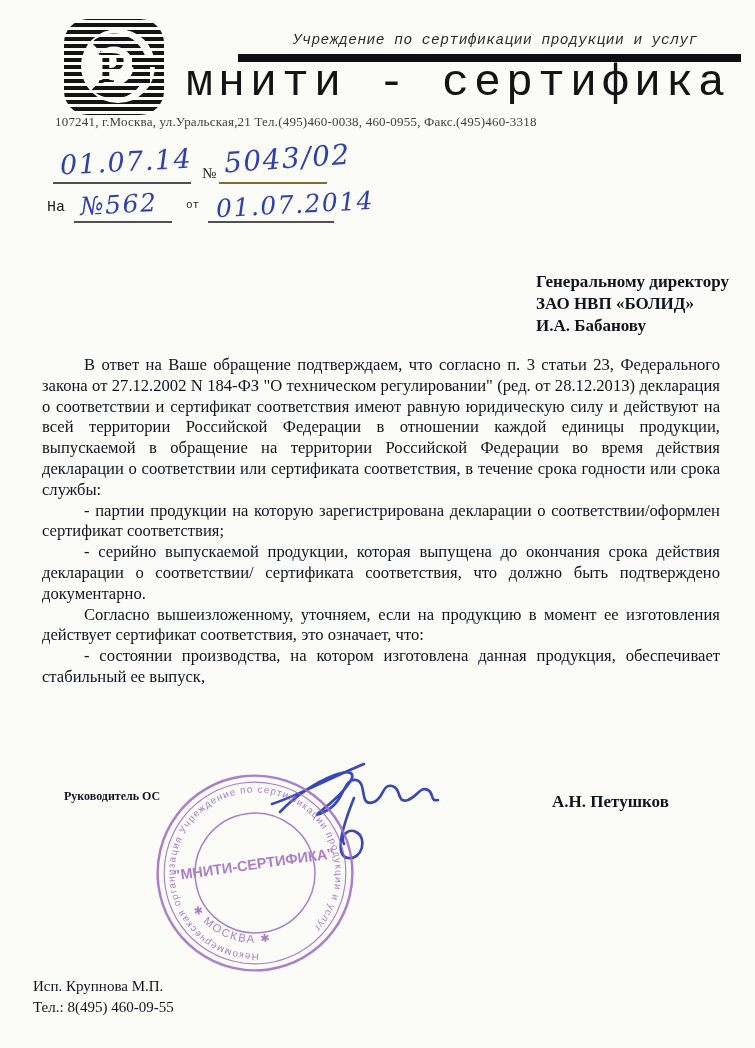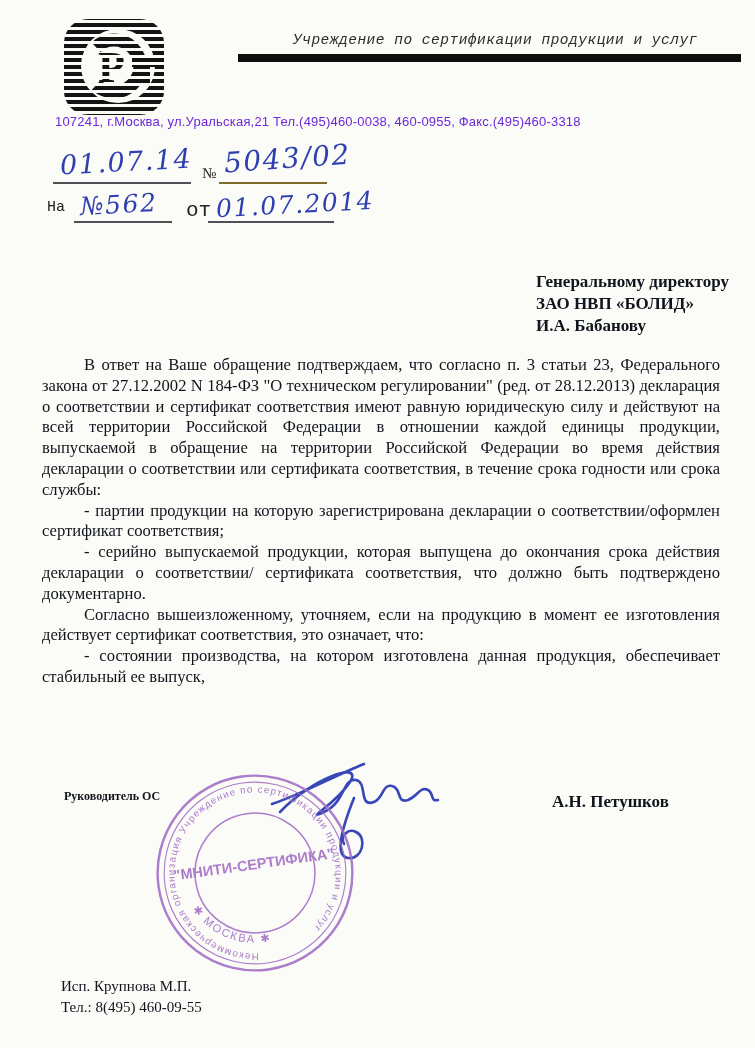--- a/index.html
+++ b/index.html
@@ -17,37 +17,37 @@
     font-size:14.5px;letter-spacing:.5px;color:#2b2b2b;white-space:nowrap;
   }
   .black-bar{position:absolute;left:238px;top:54px;width:503px;height:8px;background:#0e0e0e;}
   .org-name{
     position:absolute;left:186px;top:61px;width:560px;
     font-family:"Liberation Mono",monospace;font-size:45px;line-height:45px;
     letter-spacing:5px;color:#141414;white-space:nowrap;
   }
   .address-line{
     position:absolute;left:55px;top:114px;width:680px;
-    font-family:Liberation Sans, sans-serif;font-size:13px;letter-spacing:.2px;
-    color:#6d28d9;white-space:nowrap;
+    font-family:Liberation Serif, serif;font-size:13px;letter-spacing:.2px;
+    color:#404040;white-space:nowrap;
   }
   
   .hand{
     font-family:"DejaVu Serif",serif;font-style:italic;color:#2e3fae;
     letter-spacing:1.5px;white-space:nowrap;
   }
   .ref-date{position:absolute;left:60px;top:146px;font-size:27px;transform:rotate(-3deg);}
   .ref-underline1{position:absolute;left:53px;top:182px;width:138px;height:2px;background:#4f4f55;}
   .ref-no-sign{position:absolute;left:202px;top:165px;font-family:"Liberation Serif",serif;font-size:15px;color:#222;}
   .ref-number{position:absolute;left:224px;top:142px;font-size:28px;transform:rotate(-4deg);}
   .ref-underline2{position:absolute;left:219px;top:182px;width:108px;height:2px;background:#7d6d2d;}
   .ref-na{position:absolute;left:47px;top:199px;font-family:"Liberation Mono",monospace;font-size:15px;color:#222;}
   .ref-in-number{position:absolute;left:80px;top:190px;font-size:25px;transform:rotate(-3deg);}
   .ref-underline3{position:absolute;left:74px;top:221px;width:98px;height:2px;background:#4f4f55;}
-  .ref-ot{position:absolute;left:186px;top:199px;font-family:"Liberation Mono",monospace;font-size:21px;color:#222;}
+  .ref-ot{position:absolute;left:186px;top:199px;font-family:"Liberation Mono",monospace;font-size:11px;color:#222;}
   .ref-in-date{position:absolute;left:216px;top:190px;font-size:25px;transform:rotate(-3deg);}
   .ref-underline4{position:absolute;left:208px;top:221px;width:126px;height:2px;background:#4f4f55;}
   
   .addressee{
     position:absolute;left:536px;top:243px;width:210px;
     font-weight:bold;font-size:17px;line-height:22px;color:#10141c;margin-top:28px;
   }
   
   .body-text{
     position:absolute;left:42px;top:355px;width:678px;
@@ -55,21 +55,21 @@
   }
   .body-text p{margin:0;text-indent:42px;}
   
   .sig-position{position:absolute;left:64px;top:789px;font-weight:bold;font-size:12px;color:#10141c;}
   .sig-name{position:absolute;left:552px;top:792px;font-weight:bold;font-size:17px;color:#10141c;}
   .sig-script{position:absolute;left:268px;top:756px;width:180px;height:116px;}
   
   .stamp{position:absolute;left:152px;top:770px;width:206px;height:206px;opacity:.88;}
   
   .footer{
-    position:absolute;left:61px;top:976px;
+    position:absolute;left:33px;top:976px;
     font-size:15px;line-height:21px;color:#10141c;
   }
 </style>
 </head>
 <body>
 
 <div class="page">
 
   <div class="logo">
     <svg width="106" height="104" viewBox="0 0 106 104" xmlns="http://www.w3.org/2000/svg">
@@ -83,20 +83,21 @@
       <circle cx="56" cy="50" r="37" fill="#fbfbf8"></circle>
       <circle cx="52" cy="50" r="26" fill="none" stroke="url(#stripes)" stroke-width="13" stroke-dasharray="122 42" stroke-dashoffset="-102"></circle>
       <text x="36" y="66" font-family="Liberation Serif, serif" font-weight="bold" font-size="44" fill="url(#stripes)">Р</text>
       <rect x="70" y="42" width="26" height="9" fill="url(#stripes)"></rect>
       <rect x="78" y="42" width="10" height="26" fill="url(#stripes)"></rect>
     </svg>
   </div>
 
   <div class="tagline">Учреждение по сертификации продукции и услуг</div>
   <div class="black-bar"></div>
+  <div class="org-name">мнити - сертифика</div>
   <div class="address-line">107241, г.Москва, ул.Уральская,21   Тел.(495)460-0038, 460-0955, Факс.(495)460-3318</div>
 
   <div class="hand ref-date">01.07.14</div>
   <div class="ref-underline1"></div>
   <div class="ref-no-sign">№</div>
   <div class="hand ref-number">5043/02</div>
   <div class="ref-underline2"></div>
   <div class="ref-na">На</div>
   <div class="hand ref-in-number">№562</div>
   <div class="ref-underline3"></div>

